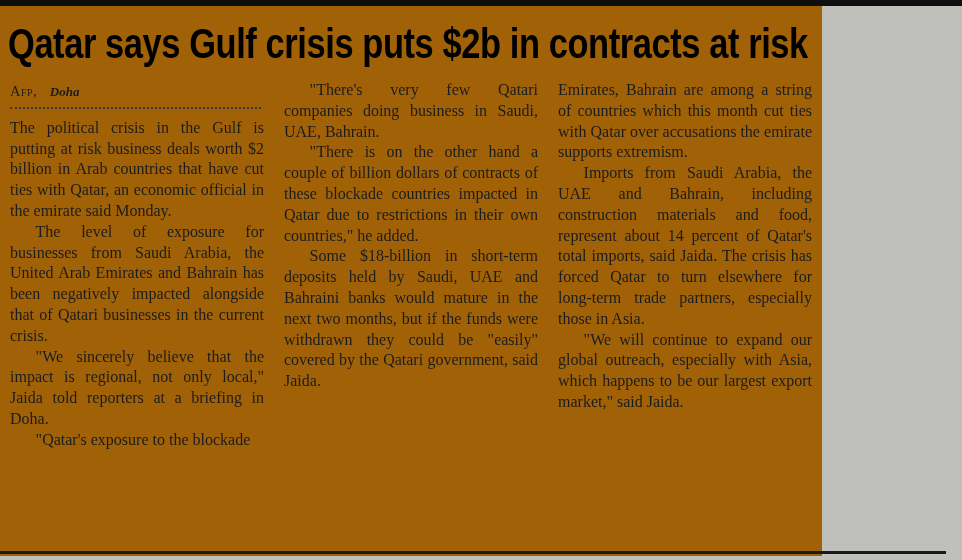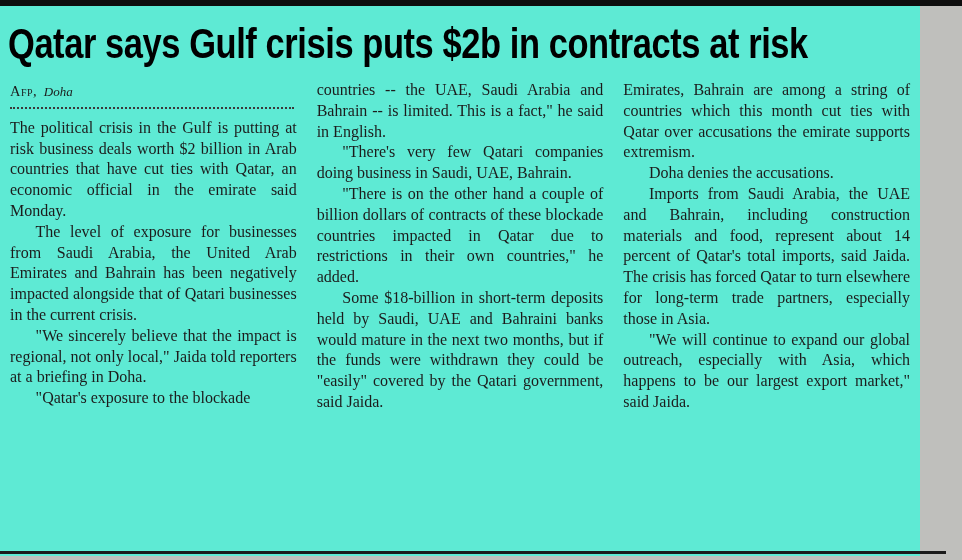--- a/index.html
+++ b/index.html
@@ -8,23 +8,23 @@
   }
   body {
     width: 962px;
     height: 560px;
     background: #bfbfbc;
     overflow: hidden;
     font-family: "Liberation Serif", serif;
   }
   .sheet {
     position: relative;
-    width: 920px;
+    width: 822px;
     height: 556px;
-    background: #5eead4;
+    background: #a16207;
     color: #1c1c1c;
   }
   .top-rule {
     width: 962px;
     height: 6px;
     background: #0e0e0e;
   }
   .bottom-rule {
     position: absolute;
     left: 0;
@@ -63,21 +63,22 @@
     margin: 2px 0 6px 0;
     text-align: left;
   }
   .byline .agency {
     font-variant: small-caps;
     letter-spacing: 0.5px;
   }
   .byline .location {
     font-style: italic;
     font-size: 13px;
-    margin-left: 3px;
+    margin-left: 9px;
+    font-weight: bold;
   }
   .dotted-rule {
     border-bottom: 2px dotted #3a3a3a;
     margin: 4px 0 9px 0;
     width: 99%;
     height: 0;
   }
   p.para {
     margin: 0;
   }
@@ -104,31 +105,29 @@
       <div class="col-body" id="col-0">
           <p class="para">The political crisis in the Gulf is putting at risk business deals worth $2 billion in Arab countries that have cut ties with Qatar, an economic official in the emirate said Monday.</p>
           <p class="para indent">The level of exposure for businesses from Saudi Arabia, the United Arab Emirates and Bahrain has been negatively impacted alongside that of Qatari businesses in the current crisis.</p>
           <p class="para indent">"We sincerely believe that the impact is regional, not only local," Jaida told reporters at a briefing in Doha.</p>
           <p class="para indent">"Qatar's exposure to the blockade</p>
         </div>
     </div>
 
     <div class="col">
       <div class="col-body" id="col-1">
-          <p class="para">countries -- the UAE, Saudi Arabia and Bahrain -- is limited. This is a fact," he said in English.</p>
           <p class="para indent">"There's very few Qatari companies doing business in Saudi, UAE, Bahrain.</p>
           <p class="para indent">"There is on the other hand a couple of billion dollars of contracts of these blockade countries impacted in Qatar due to restrictions in their own countries," he added.</p>
           <p class="para indent">Some $18-billion in short-term deposits held by Saudi, UAE and Bahraini banks would mature in the next two months, but if the funds were withdrawn they could be "easily" covered by the Qatari government, said Jaida.</p>
         </div>
     </div>
 
     <div class="col">
       <div class="col-body" id="col-2">
           <p class="para">Emirates, Bahrain are among a string of countries which this month cut ties with Qatar over accusations the emirate supports extremism.</p>
-          <p class="para indent">Doha denies the accusations.</p>
           <p class="para indent">Imports from Saudi Arabia, the UAE and Bahrain, including construction materials and food, represent about 14 percent of Qatar's total imports, said Jaida. The crisis has forced Qatar to turn elsewhere for long-term trade partners, especially those in Asia.</p>
           <p class="para indent">"We will continue to expand our global outreach, especially with Asia, which happens to be our largest export market," said Jaida.</p>
         </div>
     </div>
 
   </div>
 
   <div class="bottom-rule"></div>
 </div>
 

